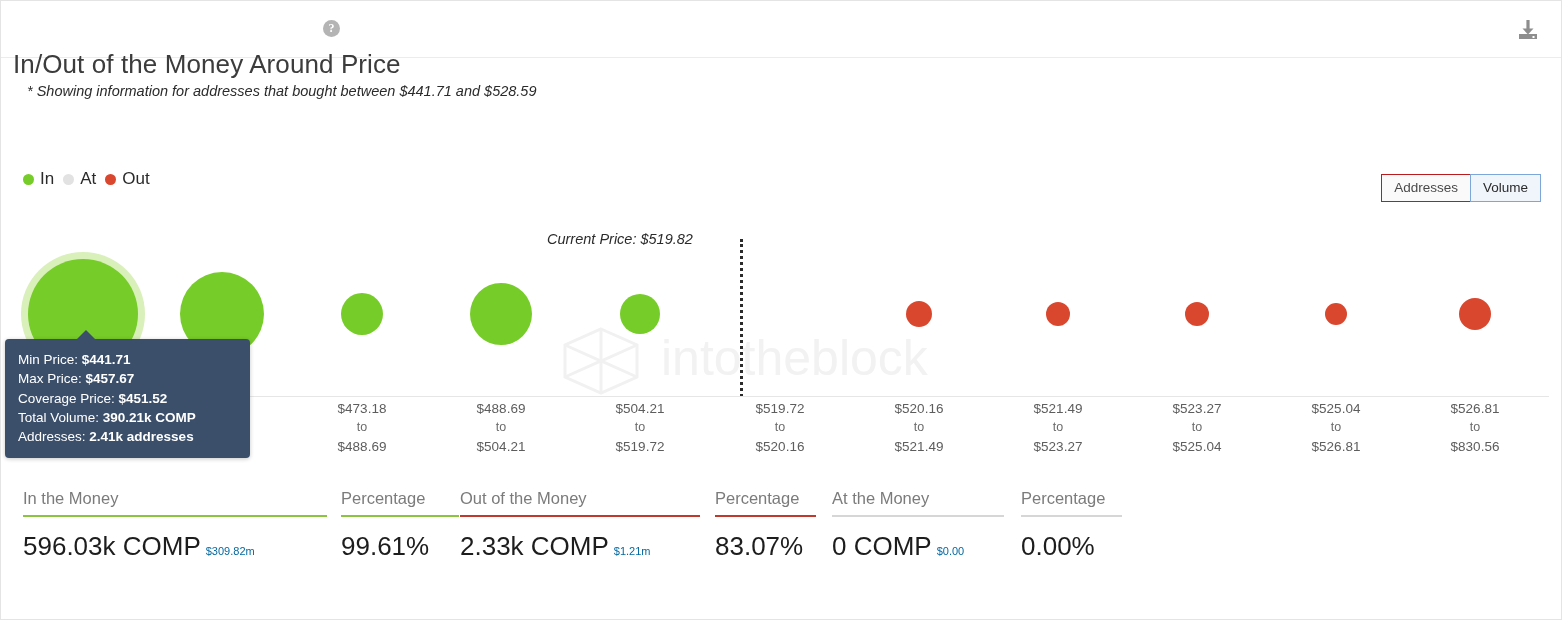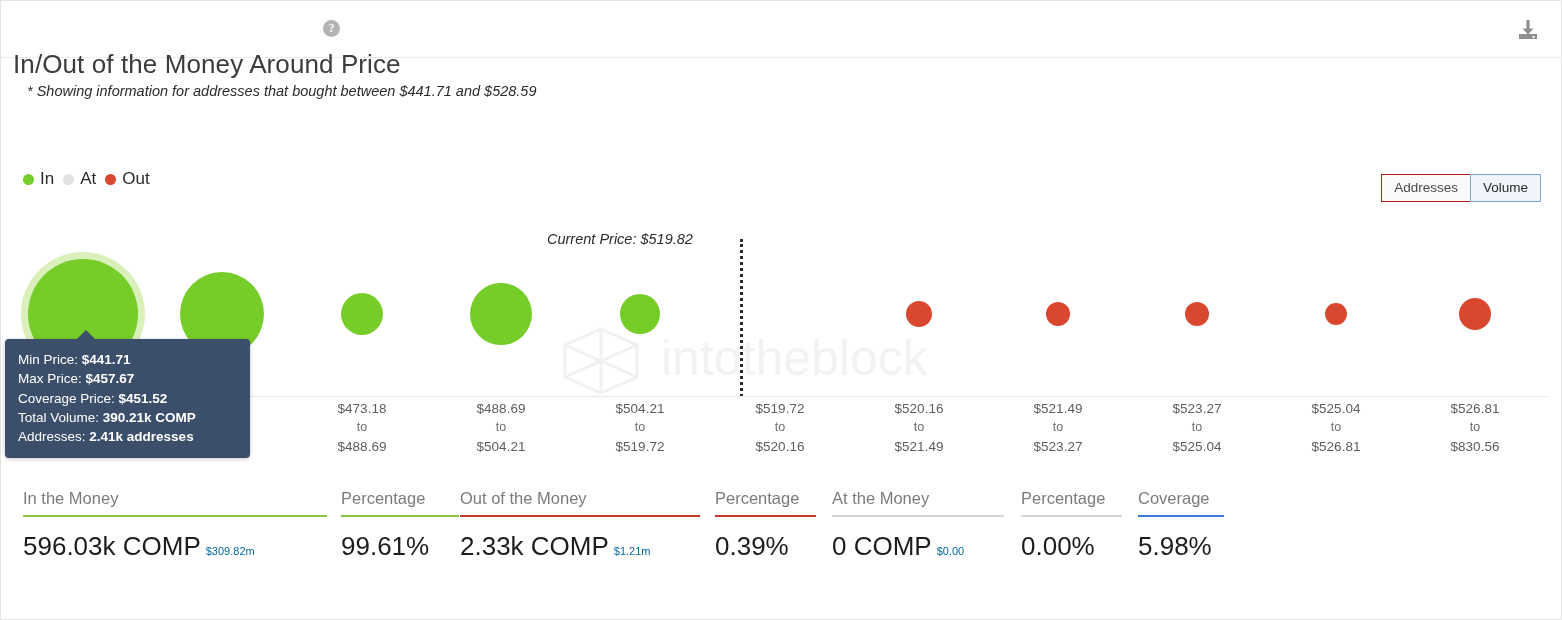--- a/index.html
+++ b/index.html
@@ -426,41 +426,34 @@
     <div class="stat-rule" style="background:#c0392b;"></div>
     <div class="stat-value">
       <span>2.33k COMP</span><span class="stat-sub">$1.21m</span>
     </div>
   </div>
 
   <div class="stat" style="left:714px;width:101px;">
     <div class="stat-label">Percentage</div>
     <div class="stat-rule" style="background:#c0392b;"></div>
     <div class="stat-value">
-      <span>0.39%</span>
+      <span>83.07%</span>
     </div>
   </div>
 
   <div class="stat" style="left:831px;width:172px;">
     <div class="stat-label">At the Money</div>
     <div class="stat-rule" style="background:#d6d6d6;"></div>
     <div class="stat-value">
       <span>0 COMP</span><span class="stat-sub">$0.00</span>
     </div>
   </div>
 
   <div class="stat" style="left:1020px;width:101px;">
     <div class="stat-label">Percentage</div>
     <div class="stat-rule" style="background:#d6d6d6;"></div>
     <div class="stat-value">
       <span>0.00%</span>
     </div>
   </div>
 
-  <div class="stat" style="left:1137px;width:86px;">
-    <div class="stat-label">Coverage</div>
-    <div class="stat-rule" style="background:#3a7bd5;"></div>
-    <div class="stat-value">
-      <span>5.98%</span>
-    </div>
-  </div>
 
 </div>
 
 </body></html>

